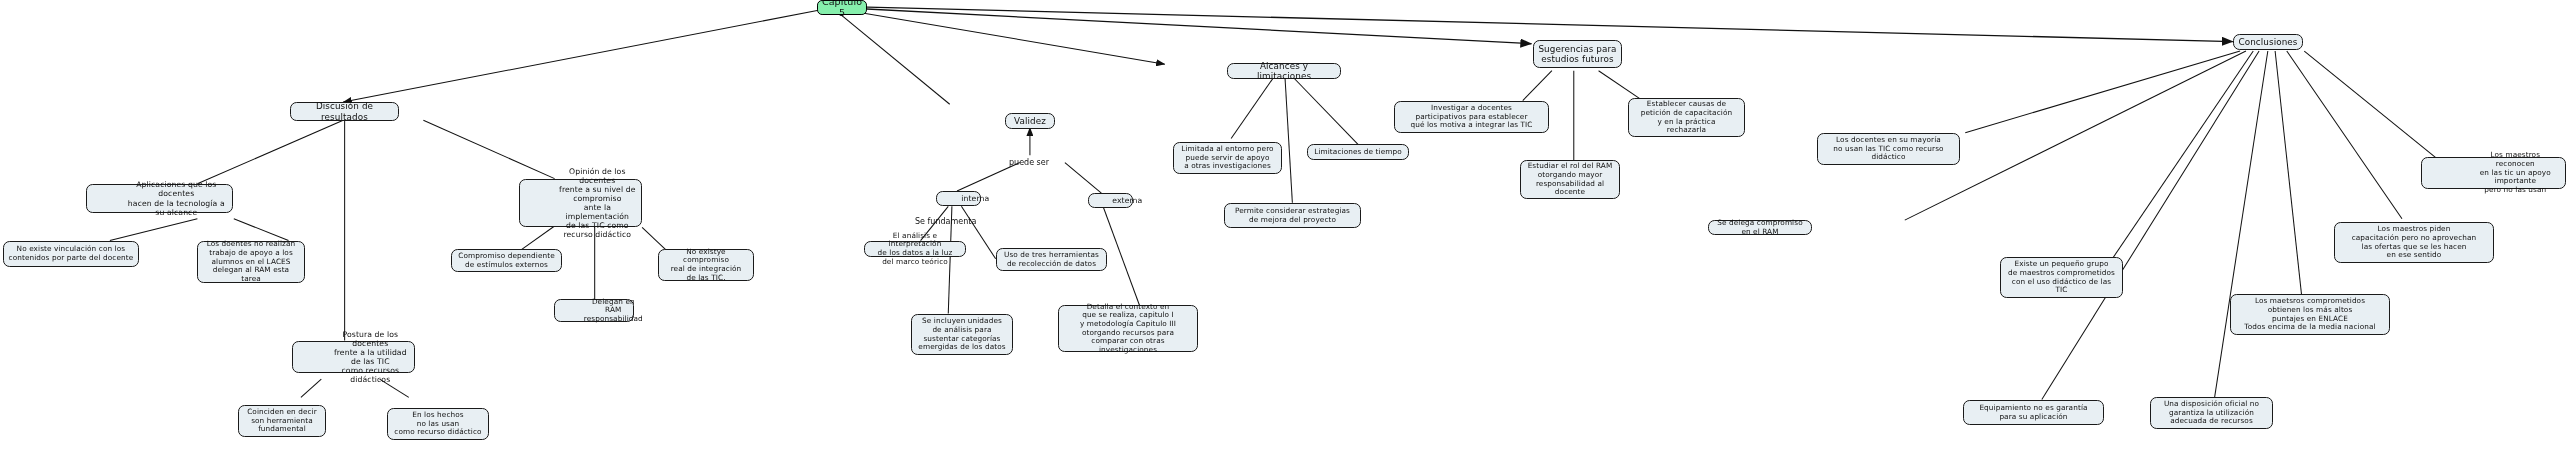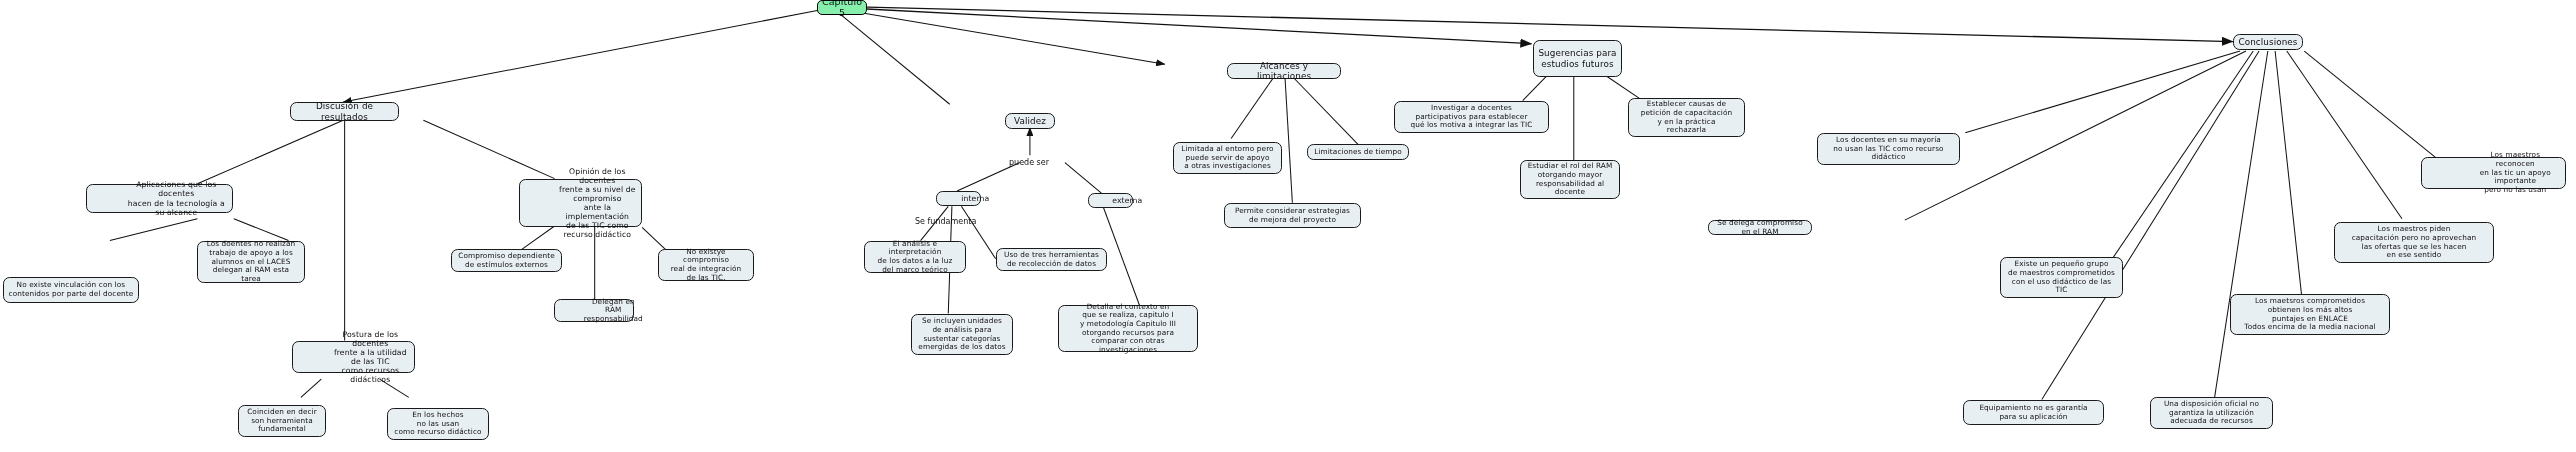--- a/index.html
+++ b/index.html
@@ -109,21 +109,21 @@
     </g>
   </svg>
 
   <div class="node root" style="left:817px;top:0px;width:50px;height:14.6px;">Capítulo 5</div>
 
   <div class="node lvl1" style="left:290px;top:102px;width:109px;height:19px;">Discusión de resultados</div>
 
   <div class="node lvl2" style="left:86px;top:184px;width:147px;height:29px;">Aplicaciones que los docentes
 hacen de la tecnología a su alcance</div>
 
-  <div class="node lvl3" style="left:2.9px;top:241px;width:136px;height:26px;margin-top:36px;">No existe vinculación con los
+  <div class="node lvl3" style="left:2.9px;top:241px;width:136px;height:26px;">No existe vinculación con los
 contenidos por parte del docente</div>
 
   <div class="node lvl3" style="left:197px;top:241px;width:108px;height:42px;">Los doentes no realizan
 trabajo de apoyo a los
 alumnos en el LACES
 delegan al RAM esta tarea</div>
 
   <div class="node lvl2" style="left:292px;top:341px;width:123px;height:32px;">Postura de los docentes
 frente a la utilidad de las TIC
 como recursos didácticos</div>
@@ -155,21 +155,21 @@
   <div class="node lvl1" style="left:1005px;top:113px;width:50px;height:16px;">Validez</div>
 
   <span class="linklabel" style="left:1009px;top:158px;">puede ser</span>
 
   <div class="node lvl2" style="left:936px;top:191px;width:45px;height:15.3px;">interna</div>
 
   <span class="linklabel" style="left:915px;top:217px;">Se fundamenta</span>
 
   <div class="node lvl2" style="left:1088px;top:193px;width:45px;height:15.3px;">externa</div>
 
-  <div class="node lvl3" style="left:864px;top:241px;width:102px;height:32px;">El análisis e interpretación
+  <div class="node lvl3" style="left:864px;top:241px;width:102px;height:16px;">El análisis e interpretación
 de los datos a la luz
 del marco teórico</div>
 
   <div class="node lvl3" style="left:897px;top:314px;width:102px;height:41px;margin-left:14px;">Se incluyen unidades
 de análisis para
 sustentar categorías
 emergidas de los datos</div>
 
   <div class="node lvl3" style="left:996px;top:248px;width:111px;height:23px;">Uso de tres herramientas
 de recolección de datos</div>
@@ -184,21 +184,21 @@
 
   <div class="node lvl3" style="left:1173px;top:142px;width:109px;height:32px;">Limitada al entorno pero
 puede servir de apoyo
 a otras investigaciones</div>
 
   <div class="node lvl3" style="left:1224px;top:203px;width:137px;height:25px;">Permite considerar estrategias
 de mejora del proyecto</div>
 
   <div class="node lvl3" style="left:1307px;top:144px;width:102px;height:16px;">Limitaciones de tiempo</div>
 
-  <div class="node lvl1" style="left:1533px;top:40px;width:89px;height:37px;">Sugerencias para
+  <div class="node lvl1" style="left:1533px;top:40px;width:89px;height:28px;">Sugerencias para
 estudios futuros</div>
 
   <div class="node lvl3" style="left:1394px;top:101px;width:155px;height:32px;">Investigar a docentes
 participativos para establecer
 qué los motiva a integrar las TIC</div>
 
   <div class="node lvl3" style="left:1520px;top:160px;width:100px;height:39px;">Estudiar el rol del RAM
 otorgando mayor
 responsabilidad al
 docente</div>

